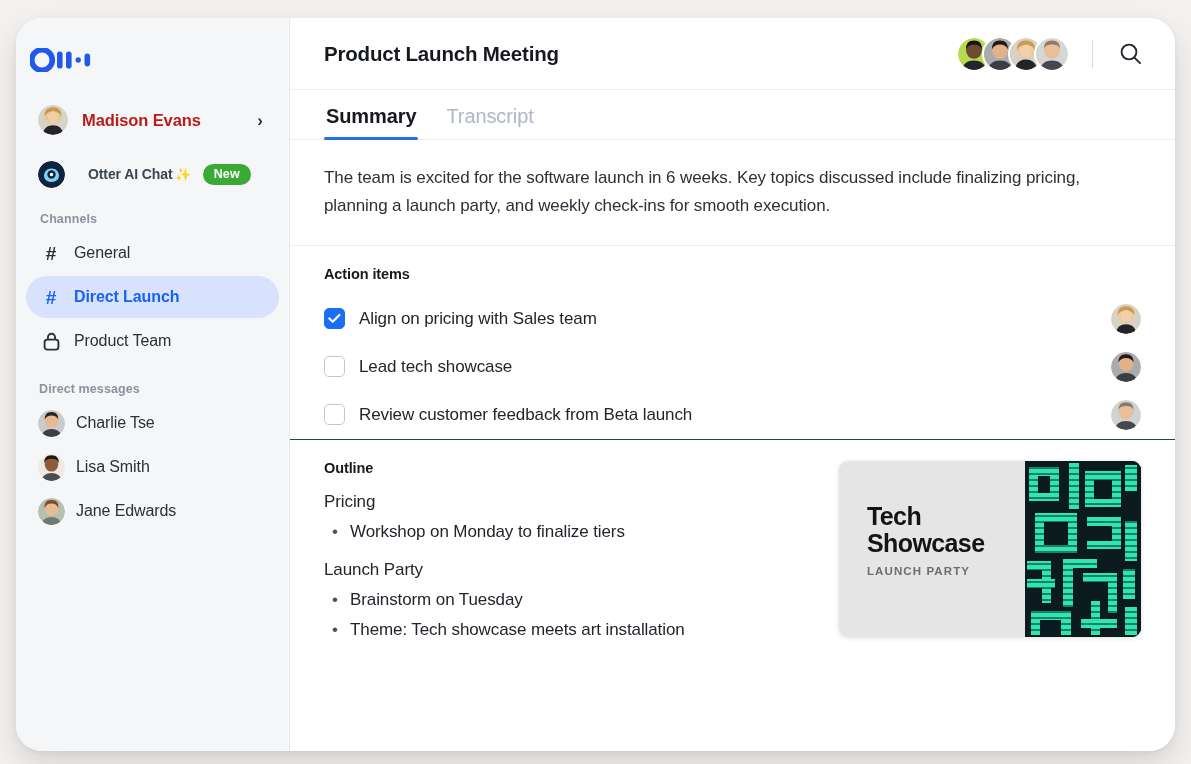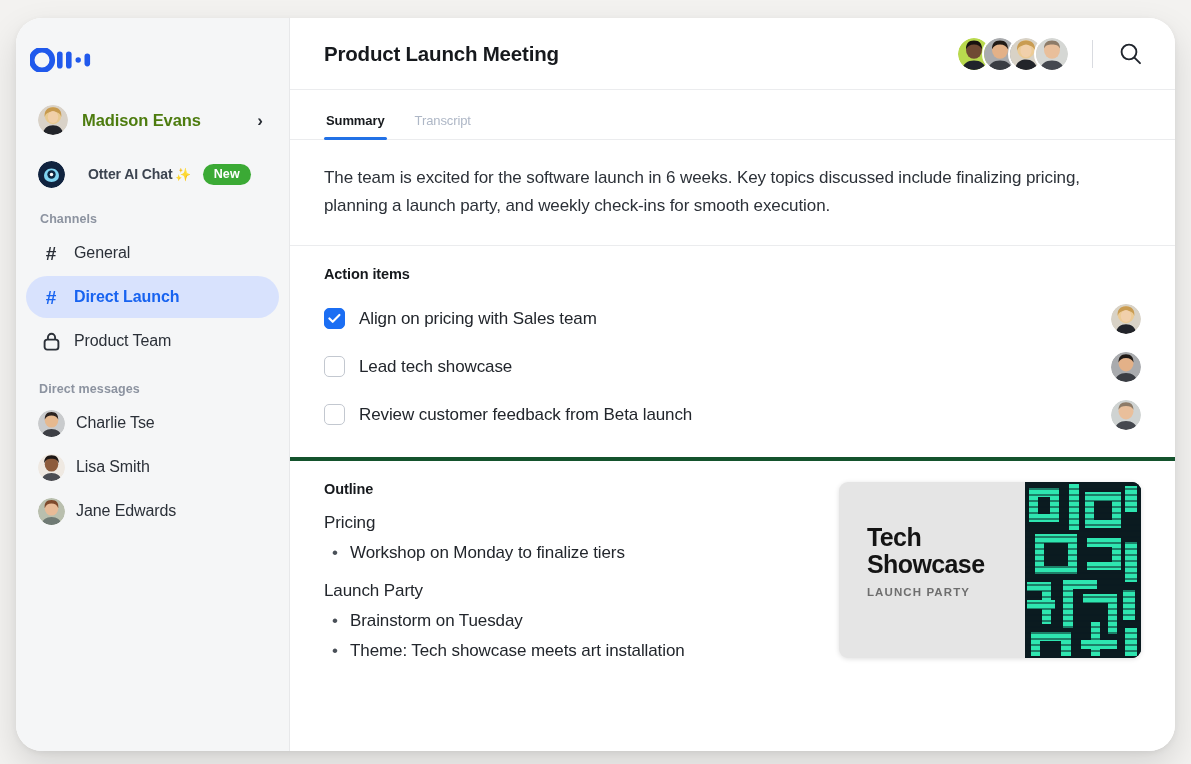--- a/index.html
+++ b/index.html
@@ -53,21 +53,21 @@
     height: 44px;
     margin: 18px 12px 0 12px;
     padding: 0 10px;
     border-radius: 22px;
     cursor: pointer;
   }
   .user-row .avatar { width: 30px; height: 30px; flex: 0 0 30px; }
   .user-name {
     font-size: 16.5px;
     font-weight: 700;
-    color: #4d7c0f;
+    color: #b91c1c;
     margin-left: 14px;
     letter-spacing: -0.1px;
     flex: 1;
   }
   .chevron {
     color: #2a2f36;
     font-size: 17px;
     font-weight: 700;
     line-height: 1;
     padding-right: 4px;
@@ -191,21 +191,21 @@
   
   #tabs {
     height: 50px;
     flex: 0 0 50px;
     display: flex;
     align-items: flex-end;
     padding: 0 34px;
     border-bottom: 1px solid #ebecee;
   }
   .tab {
-    font-size: 13px;
+    font-size: 20px;
     padding: 0 2px 11px 2px;
     margin-right: 26px;
     cursor: pointer;
     position: relative;
     letter-spacing: -0.1px;
     text-align: right;
   }
   .tab.active { color: #16191d; font-weight: 700; }
   .tab.inactive { color: #aeb7c6; font-weight: 500; }
   .tab.active::after {
@@ -225,22 +225,22 @@
   #summary-text {
     font-size: 17px;
     line-height: 1.62;
     color: #2c3138;
     max-width: 790px;
     letter-spacing: -0.1px;
   }
 
   
   #action-section {
-    padding: 20px 34px 22px 34px;
-    border-bottom: 4px solid #14532d;
+    padding: 20px 34px 4px 34px;
+    border-bottom: 1px solid #14532d;
   }
   .section-heading {
     font-size: 14.5px;
     font-weight: 700;
     color: #16191d;
     margin-bottom: 16px;
     letter-spacing: -0.1px;
   }
   .action-row {
     display: flex;

